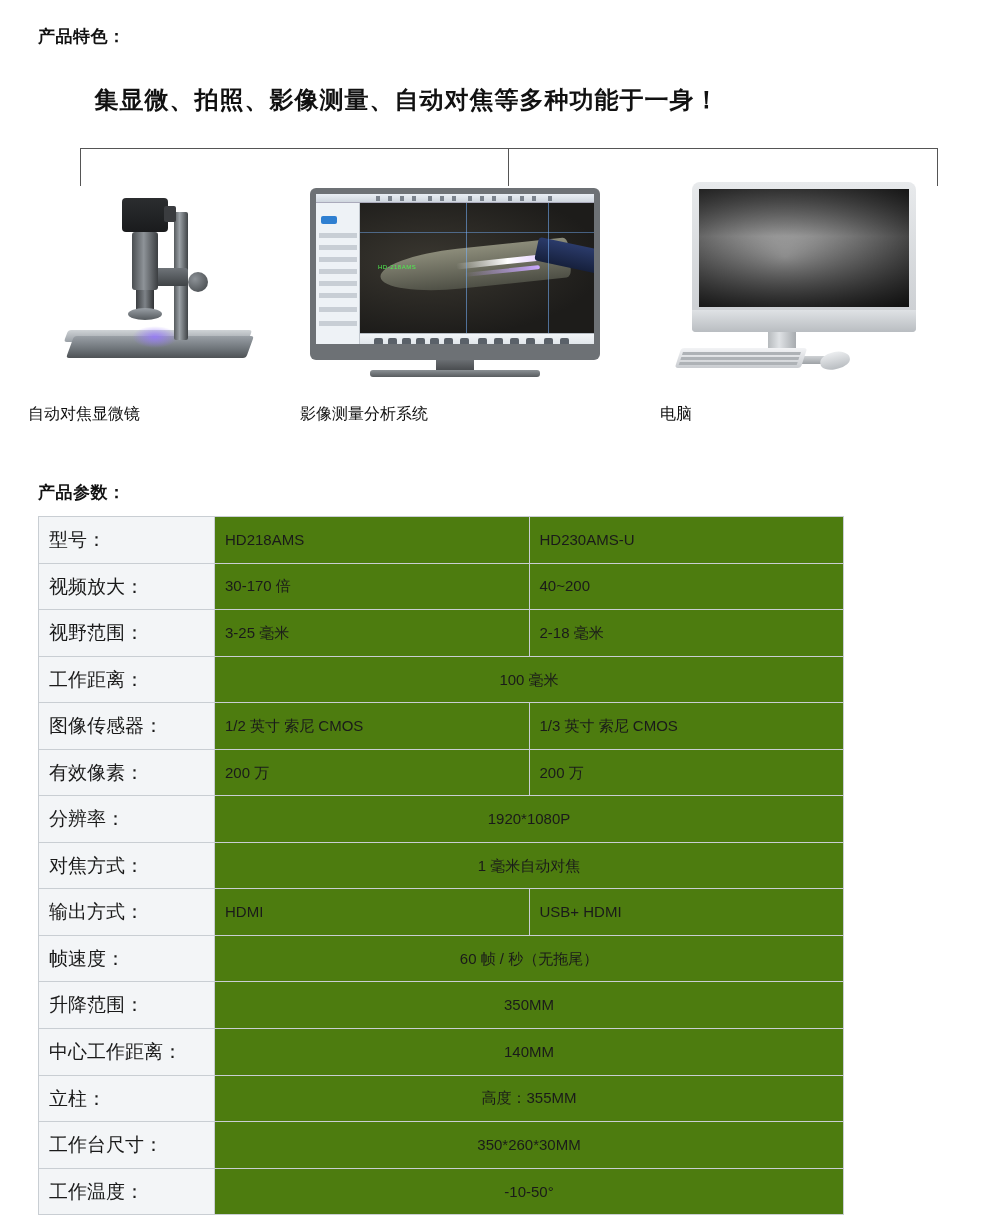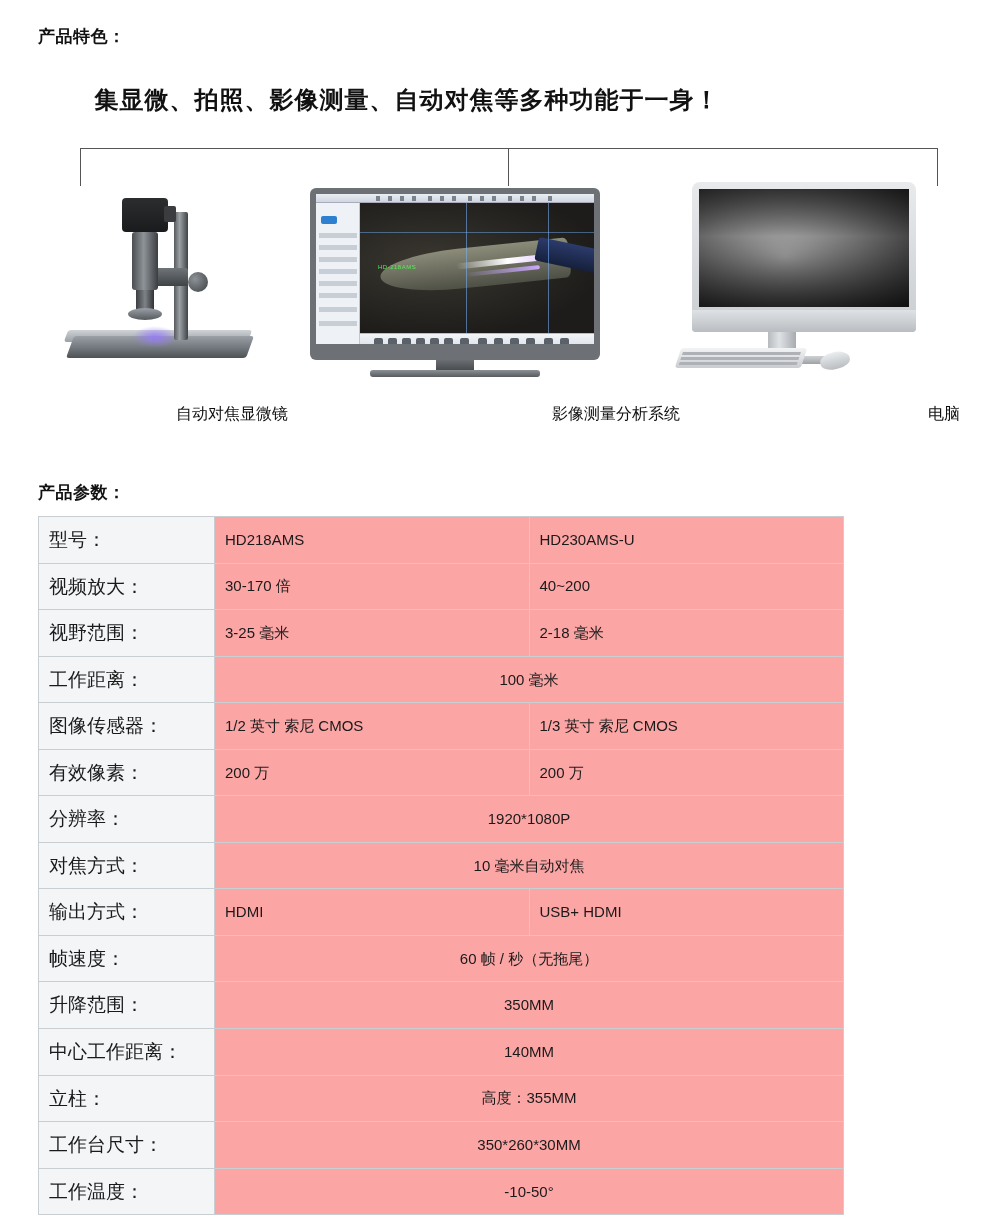--- a/index.html
+++ b/index.html
@@ -85,21 +85,21 @@
     top: 0;
     height: 210px;
   }
   .p1 { left: 28px;  width: 260px; }
   .p2 { left: 300px; width: 380px; }
   .p3 { left: 660px; width: 300px; }
 
   .caption {
     position: absolute;
     top: 226px;
-    text-align: right;
+    text-align: left;
     font-size: 16px;
     color: #111;
   }
   .c1 { left: 28px;  width: 260px; }
   .c2 { left: 300px; width: 380px; }
   .c3 { left: 660px; width: 300px; }
 
   
   .micro { position: absolute; left: 20px; top: 8px; width: 220px; height: 200px; }
   .micro .base {
@@ -323,21 +323,21 @@
     vertical-align: middle;
     line-height: 1.45;
     color: #1a1a1a;
   }
   .spec-table td.label {
     width: 176px;
     background: #f3f5f7;
     font-size: 19px;
   }
   .spec-table td.val {
-    background: #fca5a5;
+    background: #4d7c0f;
   }
   .spec-table td.center {
     text-align: center;
   }
   .spec-table td.multiline { line-height: 1.55; }
 </style>
 </head>
 <body>
 
 <div class="page">
@@ -494,21 +494,21 @@
           <td class="label">有效像素：</td>
           <td class="val">200 万</td>
           <td class="val">200 万</td>
         </tr>
         <tr>
           <td class="label">分辨率：</td>
           <td class="val center" colspan="2">1920*1080P</td>
         </tr>
         <tr>
           <td class="label">对焦方式：</td>
-          <td class="val center" colspan="2">10 毫米自动对焦</td>
+          <td class="val center" colspan="2">1 毫米自动对焦</td>
         </tr>
         <tr>
           <td class="label">输出方式：</td>
           <td class="val">HDMI</td>
           <td class="val">USB+ HDMI</td>
         </tr>
         <tr>
           <td class="label">帧速度：</td>
           <td class="val center" colspan="2">60 帧 / 秒（无拖尾）</td>
         </tr>

